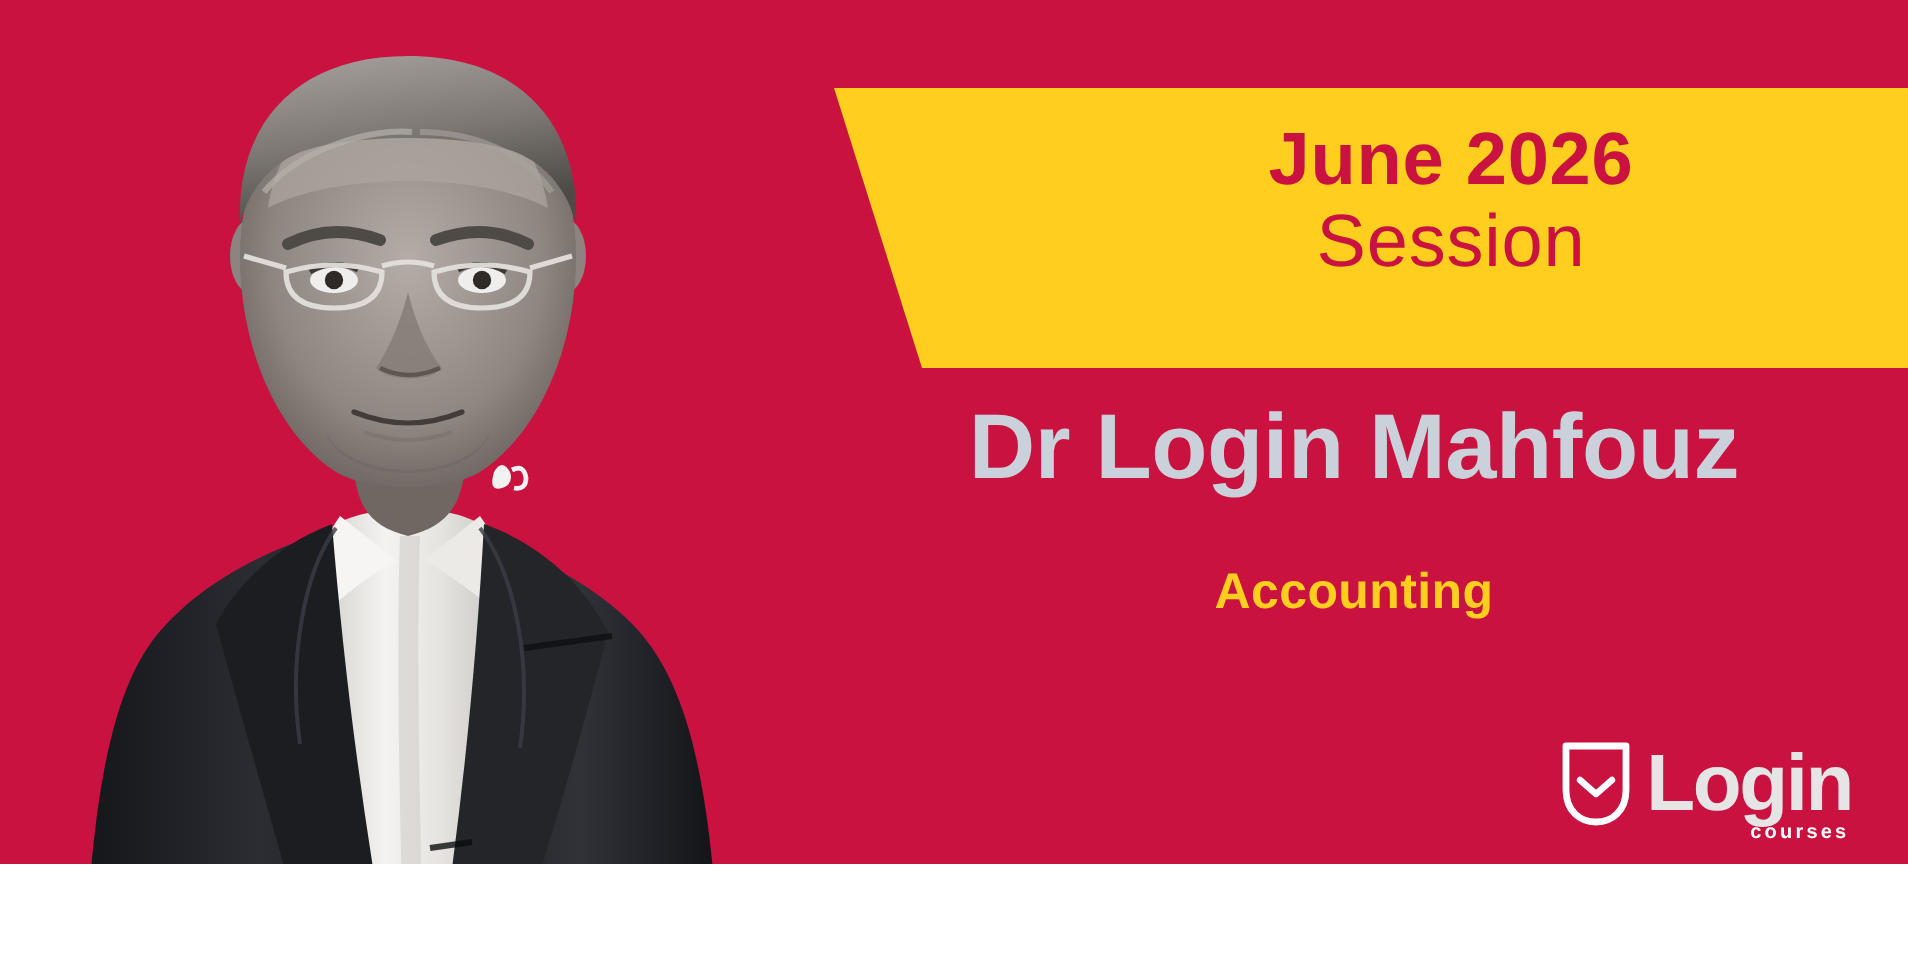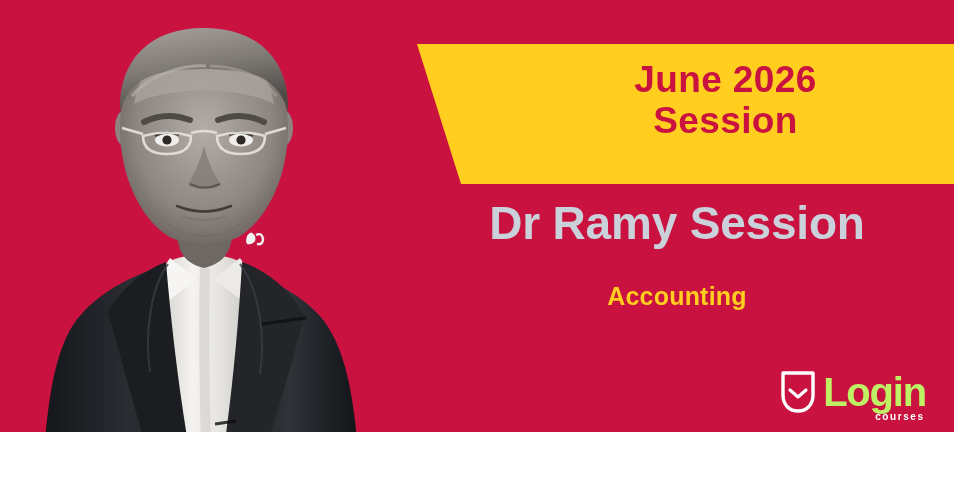--- a/index.html
+++ b/index.html
@@ -45,21 +45,21 @@
     font-size: 37px;
     font-weight: bold;
     letter-spacing: 0.4px;
     color: #C9123F;
     line-height: 1.08;
   }
   #session-word {
     display: block;
     margin: 0;
     font-size: 37px;
-    font-weight: 700;
+    font-weight: 400;
     letter-spacing: 0.4px;
     color: #C9123F;
     line-height: 1.15;
   }
 
   
   #speaker-block {
     position: absolute;
     left: 400px;
     top: 198px;
@@ -113,21 +113,21 @@
   }
   #logo-wordmark {
     position: relative;
     display: block;
     line-height: 1;
   }
   #logo-name {
     display: block;
     font-size: 40px;
     font-weight: bold;
-    color: #bef264;
+    color: #e5e5e5;
     letter-spacing: -1.2px;
     line-height: 1;
   }
   #logo-sub {
     position: absolute;
     left: 12px;
     bottom: -10px;
     font-size: 10px;
     font-weight: bold;
     letter-spacing: 1.6px;
@@ -268,21 +268,21 @@
     <path d="M162 214 C 172 242, 236 242, 246 214 C 238 244, 170 244, 162 214 Z" fill="#6d6662" opacity="0.5"></path>
   </svg>
 
   <div id="date-ribbon"></div>
   <div id="date-ribbon-text">
     <span id="month-year">June 2026</span>
     <span id="session-word">Session</span>
   </div>
 
   <div id="speaker-block">
-    <span id="speaker-name">Dr Ramy Session</span>
+    <span id="speaker-name">Dr Login Mahfouz</span>
     <span id="speaker-topic">Accounting</span>
   </div>
 
   <div id="logo">
     <svg id="logo-shield" width="38" height="44" viewBox="0 0 38 44" aria-hidden="true">
       <path d="M4 3 L34 3 L34 25 C34 35.5 27 41 19 41 C11 41 4 35.5 4 25 Z" fill="none" stroke="#ffffff" stroke-width="3.4" stroke-linejoin="round"></path>
       <path d="M11 20 L19 27 L27 20" fill="none" stroke="#ffffff" stroke-width="3.2" stroke-linecap="round" stroke-linejoin="round"></path>
     </svg>
     <span id="logo-wordmark">
       <span id="logo-name">Login</span>

